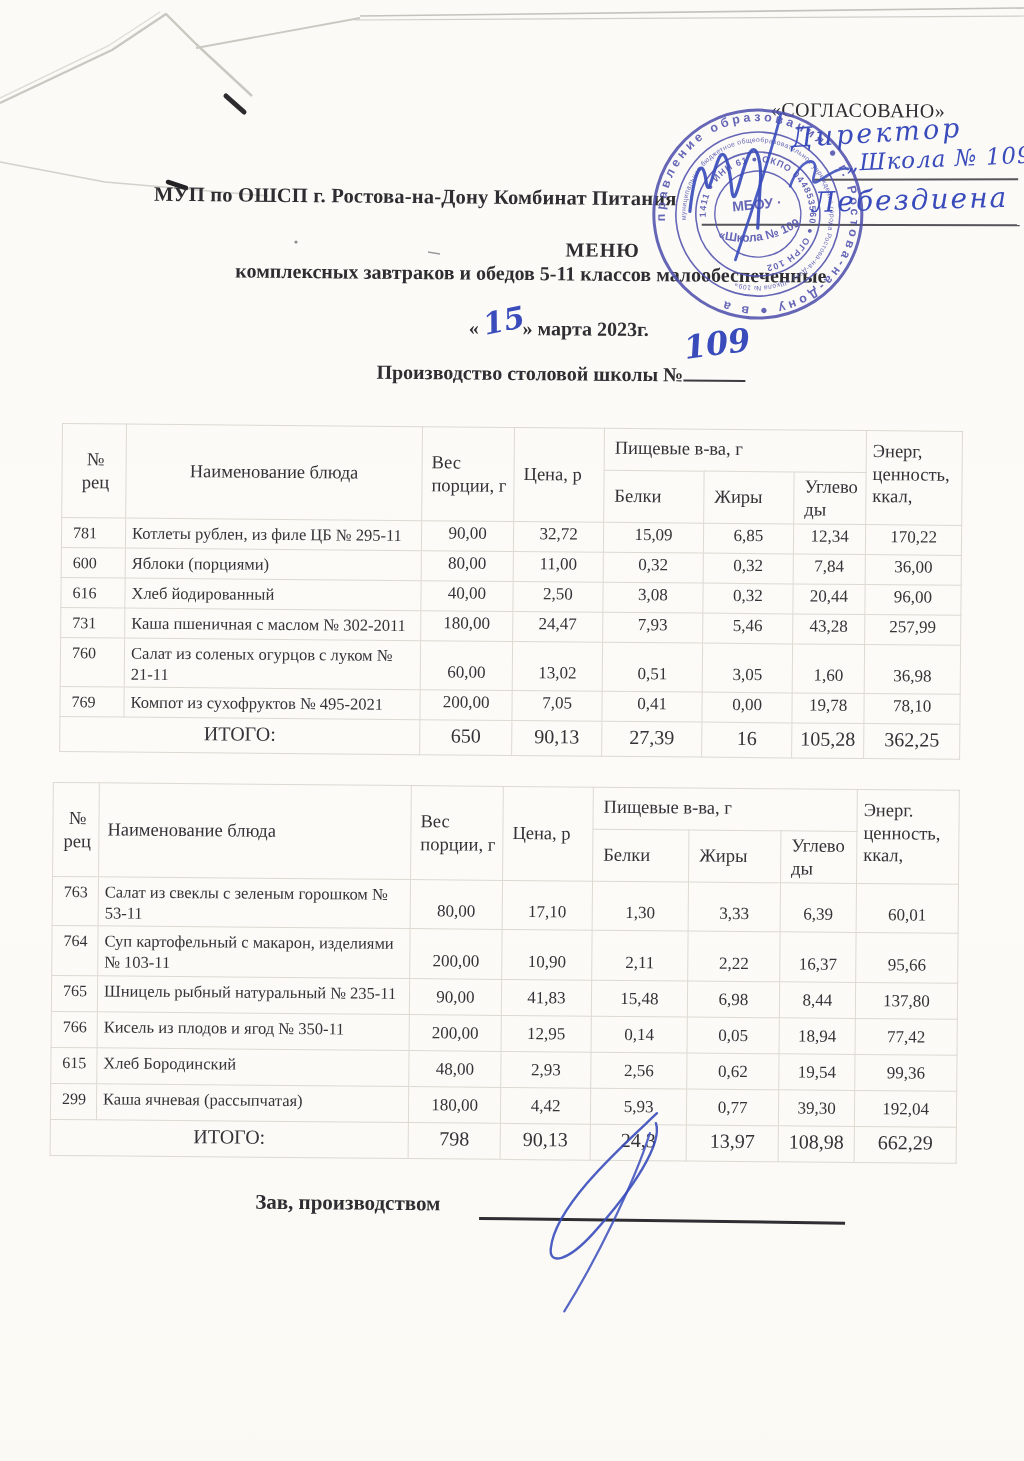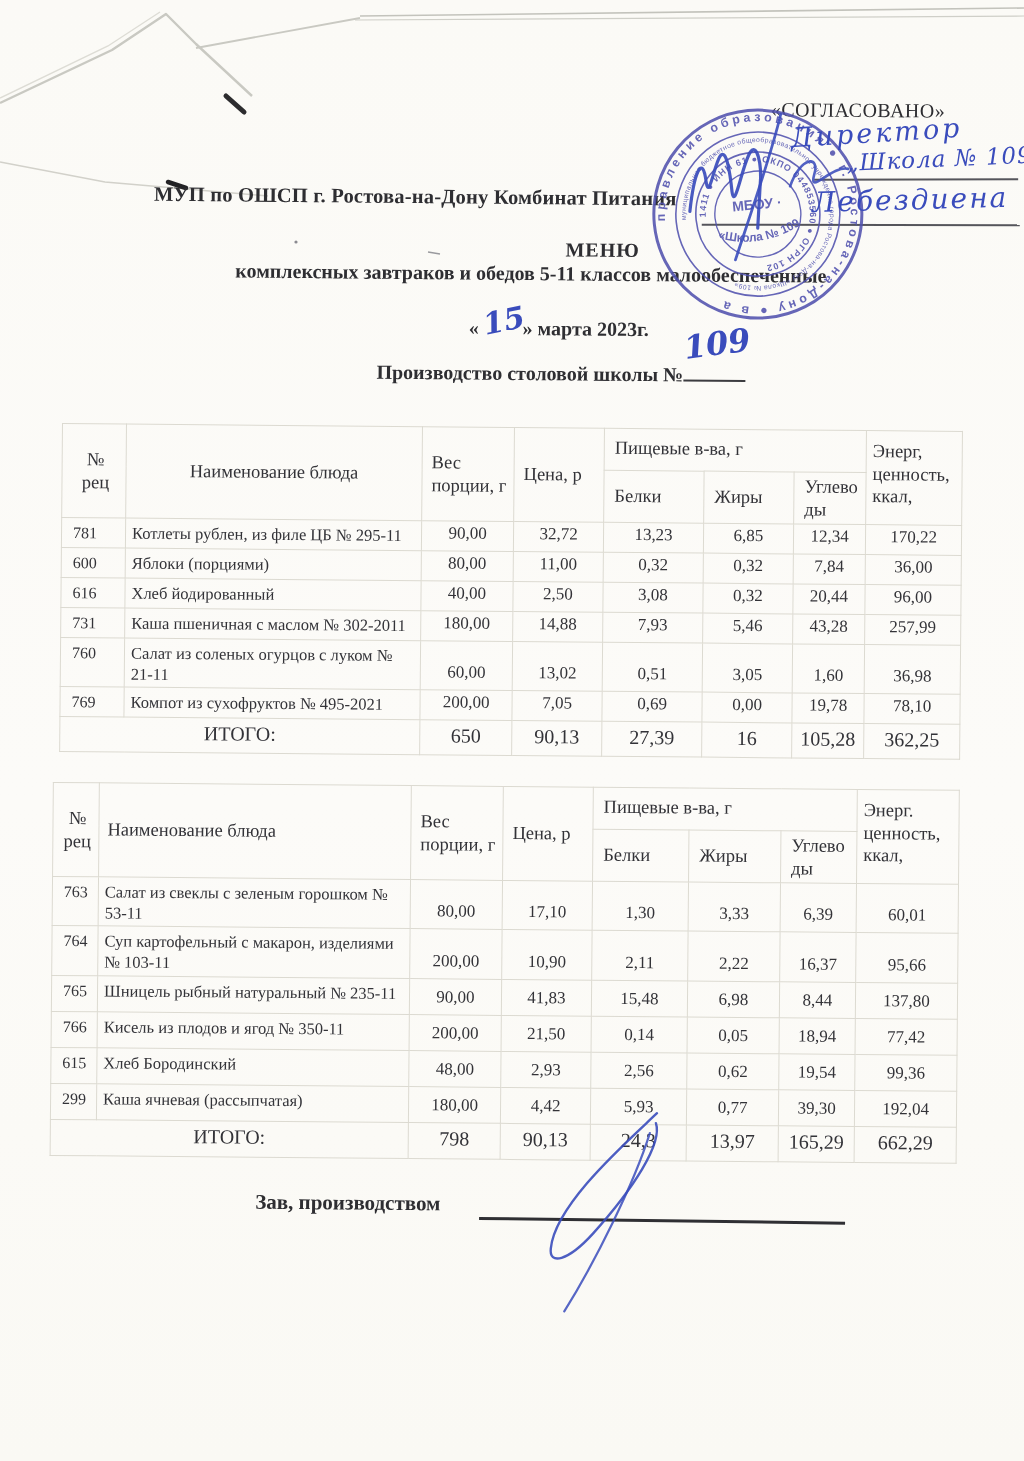--- a/index.html
+++ b/index.html
@@ -179,21 +179,21 @@
           <th class="h-sub">Жиры</th>
           <th class="h-sub h-carbs">Углеводы</th>
         </tr>
       </thead>
       <tbody>
           <tr>
             <td class="c-num">781</td>
             <td class="c-dish">Котлеты рублен, из филе ЦБ № 295-11</td>
             <td class="c-w">90,00</td>
             <td class="c-p">32,72</td>
-            <td class="c-n">13,23</td>
+            <td class="c-n">15,09</td>
             <td class="c-n">6,85</td>
             <td class="c-n">12,34</td>
             <td class="c-e">170,22</td>
           </tr>
           <tr>
             <td class="c-num">600</td>
             <td class="c-dish">Яблоки (порциями)</td>
             <td class="c-w">80,00</td>
             <td class="c-p">11,00</td>
             <td class="c-n">0,32</td>
@@ -208,42 +208,42 @@
             <td class="c-p">2,50</td>
             <td class="c-n">3,08</td>
             <td class="c-n">0,32</td>
             <td class="c-n">20,44</td>
             <td class="c-e">96,00</td>
           </tr>
           <tr>
             <td class="c-num">731</td>
             <td class="c-dish">Каша пшеничная с маслом № 302-2011</td>
             <td class="c-w">180,00</td>
-            <td class="c-p">14,88</td>
+            <td class="c-p">24,47</td>
             <td class="c-n">7,93</td>
             <td class="c-n">5,46</td>
             <td class="c-n">43,28</td>
             <td class="c-e">257,99</td>
           </tr>
           <tr>
             <td class="c-num">760</td>
             <td class="c-dish">Салат из соленых огурцов с луком № 21-11</td>
             <td class="c-w">60,00</td>
             <td class="c-p">13,02</td>
             <td class="c-n">0,51</td>
             <td class="c-n">3,05</td>
             <td class="c-n">1,60</td>
             <td class="c-e">36,98</td>
           </tr>
           <tr>
             <td class="c-num">769</td>
             <td class="c-dish">Компот из сухофруктов № 495-2021</td>
             <td class="c-w">200,00</td>
             <td class="c-p">7,05</td>
-            <td class="c-n">0,69</td>
+            <td class="c-n">0,41</td>
             <td class="c-n">0,00</td>
             <td class="c-n">19,78</td>
             <td class="c-e">78,10</td>
           </tr>
           <tr class="total">
             <td colspan="2" class="t-lab">ИТОГО:</td>
             <td>650</td>
             <td>90,13</td>
             <td>27,39</td>
             <td>16</td>
@@ -309,21 +309,21 @@
             <td class="c-p">41,83</td>
             <td class="c-n">15,48</td>
             <td class="c-n">6,98</td>
             <td class="c-n">8,44</td>
             <td class="c-e">137,80</td>
           </tr>
           <tr>
             <td class="c-num">766</td>
             <td class="c-dish">Кисель из плодов и ягод № 350-11</td>
             <td class="c-w">200,00</td>
-            <td class="c-p">21,50</td>
+            <td class="c-p">12,95</td>
             <td class="c-n">0,14</td>
             <td class="c-n">0,05</td>
             <td class="c-n">18,94</td>
             <td class="c-e">77,42</td>
           </tr>
           <tr>
             <td class="c-num">615</td>
             <td class="c-dish">Хлеб Бородинский</td>
             <td class="c-w">48,00</td>
             <td class="c-p">2,93</td>
@@ -341,21 +341,21 @@
             <td class="c-n">0,77</td>
             <td class="c-n">39,30</td>
             <td class="c-e">192,04</td>
           </tr>
           <tr class="total">
             <td colspan="2" class="t-lab">ИТОГО:</td>
             <td>798</td>
             <td>90,13</td>
             <td>24,3</td>
             <td>13,97</td>
-            <td>165,29</td>
+            <td>108,98</td>
             <td>662,29</td>
           </tr>
         </tbody>
     </table>
   </div>
 
   <div class="abs footer-label b">Зав, производством</div>
   <div class="abs footer-line"></div>
 
   <svg class="abs sig-svg" style="left:520px;top:1058px;" width="220" height="265" viewBox="0 0 220 265">

